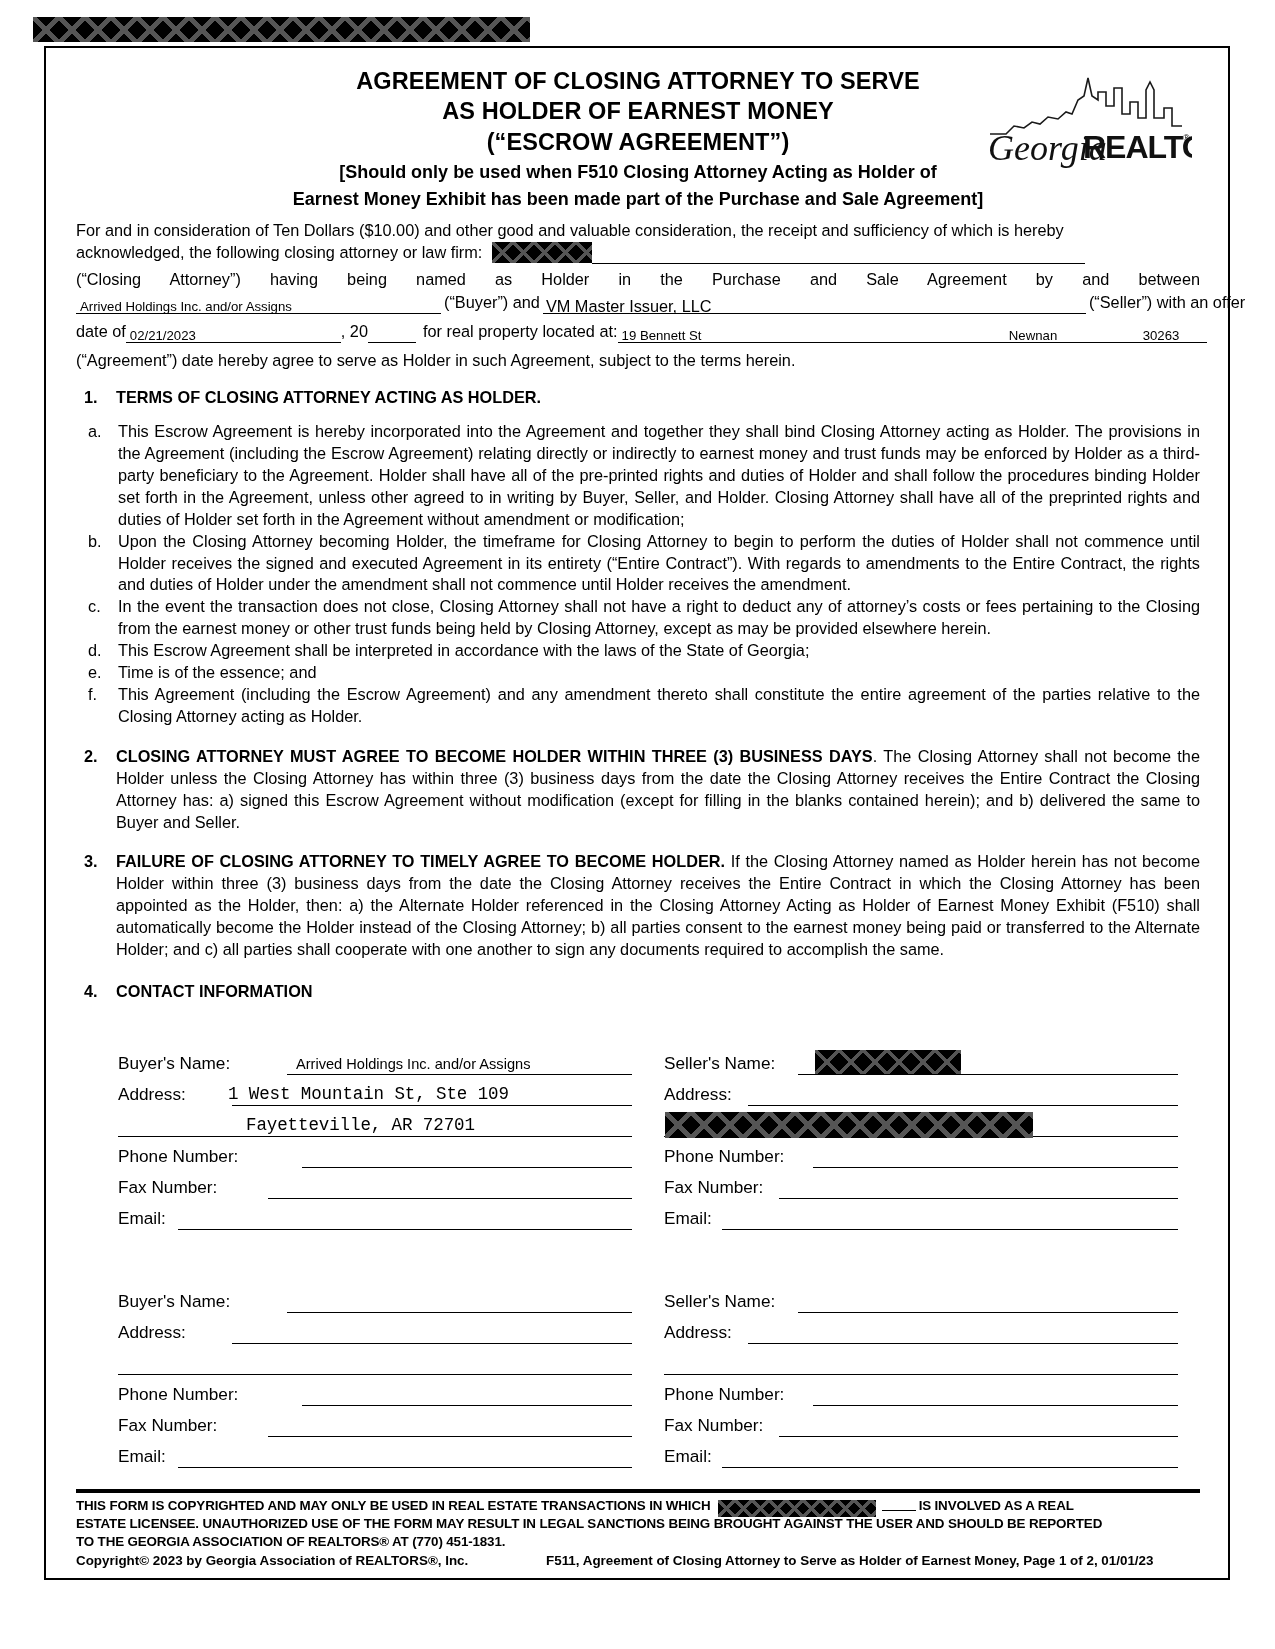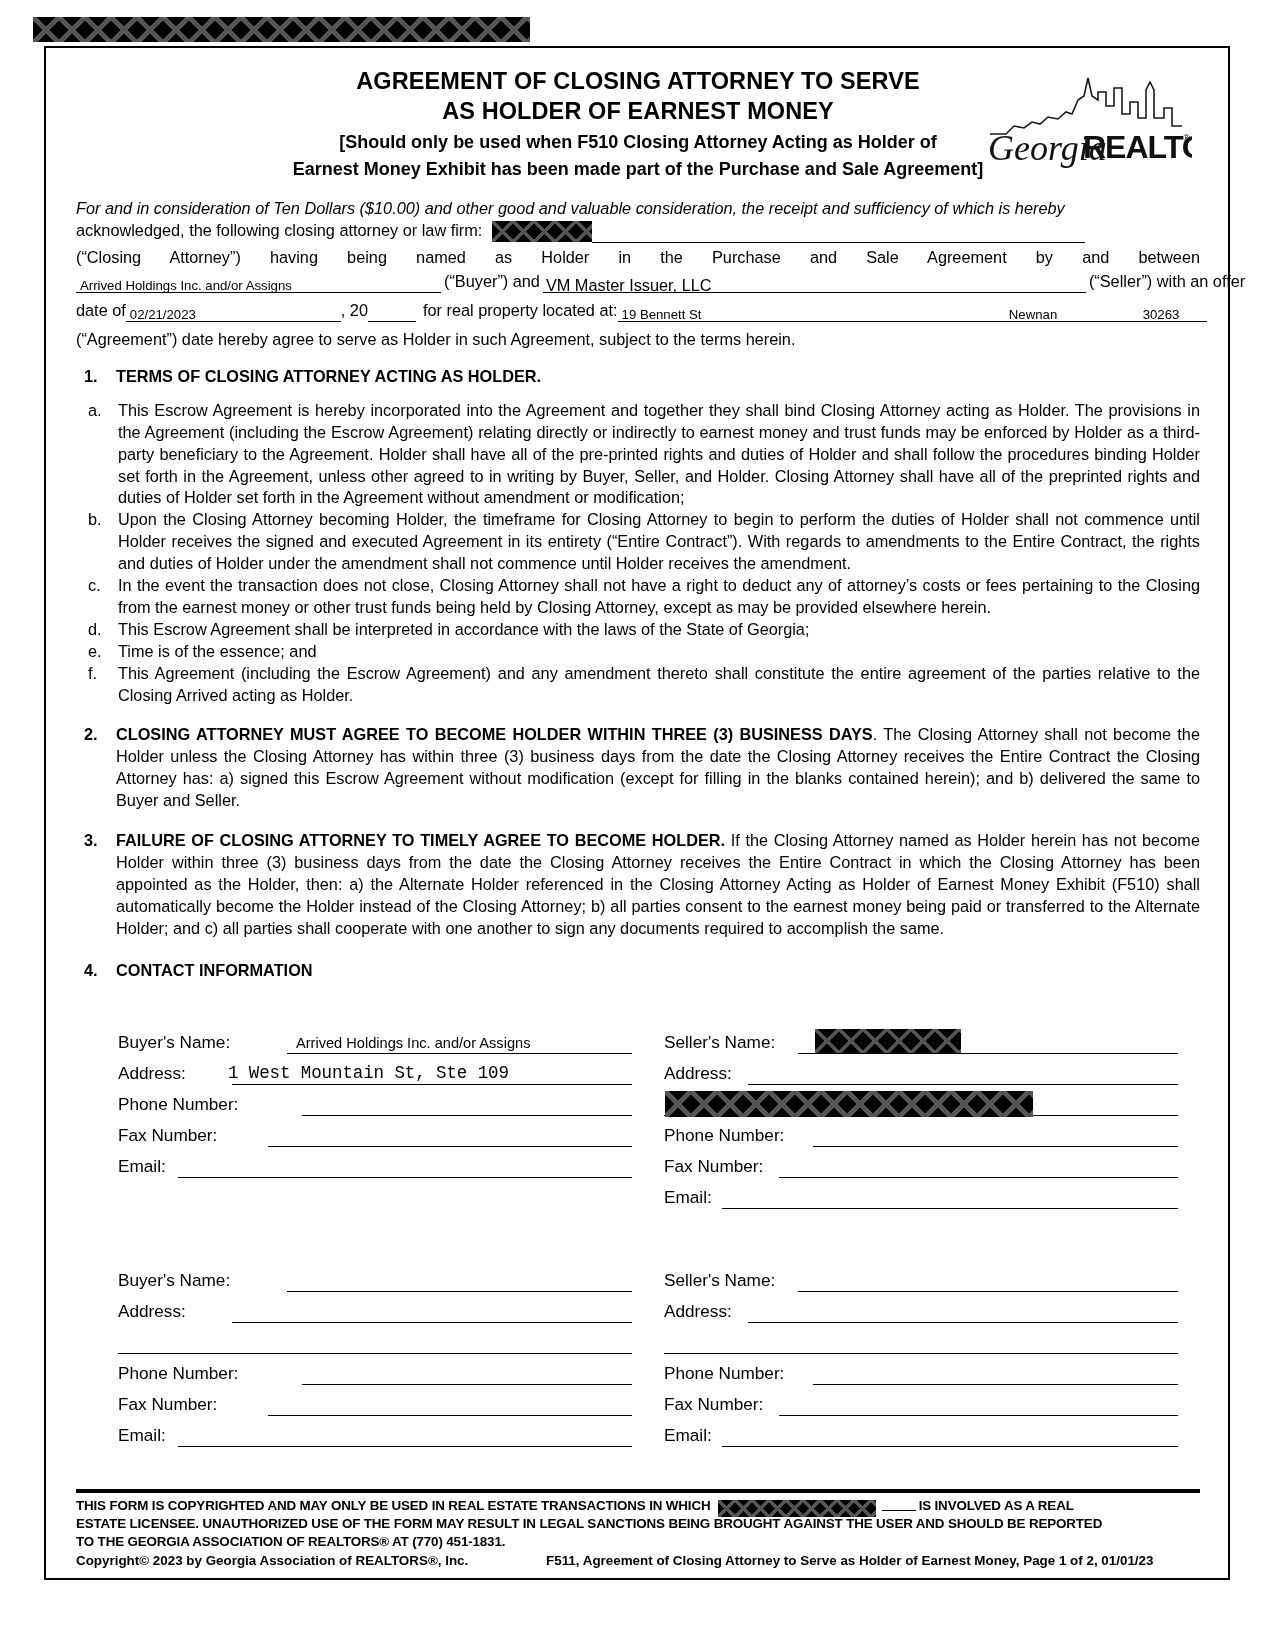--- a/index.html
+++ b/index.html
@@ -247,27 +247,28 @@
           <text x="8" y="92" font-family="'Liberation Serif', serif" font-style="italic" font-size="36" fill="#111">Georgia</text>
 
           <text x="103" y="90" font-family="'Liberation Sans', sans-serif" font-weight="bold" font-size="32" letter-spacing="-1" fill="#111">REALTORS</text>
           <text x="203" y="73" font-family="'Liberation Sans', sans-serif" font-size="9" fill="#111">®</text>
         </svg>
       </div>
 
       <div class="title-block">
         <div class="title-main">AGREEMENT OF CLOSING ATTORNEY TO SERVE</div>
         <div class="title-main">AS HOLDER OF EARNEST MONEY</div>
+        <div class="title-main">(“ESCROW AGREEMENT”)</div>
         <div class="title-sub">[Should only be used when F510 Closing Attorney Acting as Holder of</div>
         <div class="title-sub">Earnest Money Exhibit has been made part of the Purchase and Sale Agreement]</div>
       </div>
 
       <div class="intro">
 
-        <div class="justl" style="margin-top:17px;font-style:italic;">For and in consideration of Ten Dollars ($10.00) and other good and valuable consideration, the receipt and sufficiency of which is hereby</div>
+        <div class="justl" style="margin-top:8px;">For and in consideration of Ten Dollars ($10.00) and other good and valuable consideration, the receipt and sufficiency of which is hereby</div>
 
         <div class="fill-row" style="height:26px;">
           <span>acknowledged, the following closing attorney or law firm:</span>
           <span class="redact" style="width:100px;height:21px;margin:0 0 1px 5px;background-size:21px 21px;"></span><span class="uline" style="width:493px;"></span>
         </div>
 
         <div class="just" style="margin-top:1px;">(“Closing Attorney”) having being named as Holder in the Purchase and Sale Agreement by and between</div>
 
         <div class="fill-row" style="height:29px;margin-top:2px;">
           <span class="uline" style="width:365px;position:relative;">
@@ -313,21 +314,21 @@
           <div class="sub-row">
             <div class="sub-let">d.</div>
             <div class="sub-body" style="text-align:left;">This Escrow Agreement shall be interpreted in accordance with the laws of the State of Georgia;</div>
           </div>
           <div class="sub-row">
             <div class="sub-let">e.</div>
             <div class="sub-body" style="text-align:left;">Time is of the essence; and</div>
           </div>
           <div class="sub-row">
             <div class="sub-let">f.</div>
-            <div class="sub-body">This Agreement (including the Escrow Agreement) and any amendment thereto shall constitute the entire agreement of the parties relative to the Closing Arrived acting as Holder.</div>
+            <div class="sub-body">This Agreement (including the Escrow Agreement) and any amendment thereto shall constitute the entire agreement of the parties relative to the Closing Attorney acting as Holder.</div>
           </div>
         </div>
       </div>
 
       <div class="sec" style="margin-top:18px;">
         <div class="sec-row">
           <div class="sec-num">2.</div>
           <div class="sec-body" style="text-align:justify;">
             <span class="sec-head">CLOSING ATTORNEY MUST AGREE TO BECOME HOLDER WITHIN THREE (3) BUSINESS DAYS</span><span>. The Closing Attorney shall not become the Holder unless the Closing Attorney has within three (3) business days from the date the Closing Attorney receives the Entire Contract the Closing Attorney has: a) signed this Escrow Agreement without modification (except for filling in the blanks contained herein); and b) delivered the same to Buyer and Seller.</span>
           </div>
@@ -356,20 +357,24 @@
           <div class="ccol">
             <div class="cfield">
               <span class="clabel">Buyer's Name:</span>
               <span class="cline" style="width:345px;"></span>
               <span class="cval" style="left:178px;">Arrived Holdings Inc. and/or Assigns</span>
             </div>
             <div class="cfield">
               <span class="clabel">Address:</span>
               <span class="cline" style="width:400px;"></span>
               <span class="cval-mono" style="left:110px;">1 West Mountain St, Ste 109</span>
+            </div>
+            <div class="cfield">
+              <span class="cline" style="width:514px;"></span>
+              <span class="cval-mono" style="left:128px;">Fayetteville, AR 72701</span>
             </div>
             <div class="cfield">
               <span class="clabel">Phone Number:</span>
               <span class="cline" style="width:330px;"></span>
             </div>
             <div class="cfield">
               <span class="clabel">Fax Number:</span>
               <span class="cline" style="width:364px;"></span>
             </div>
             <div class="cfield">

